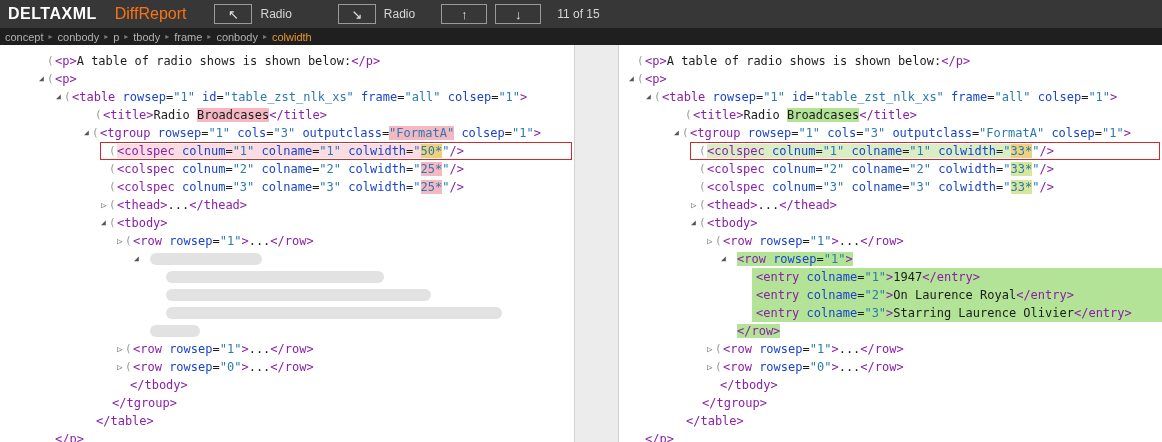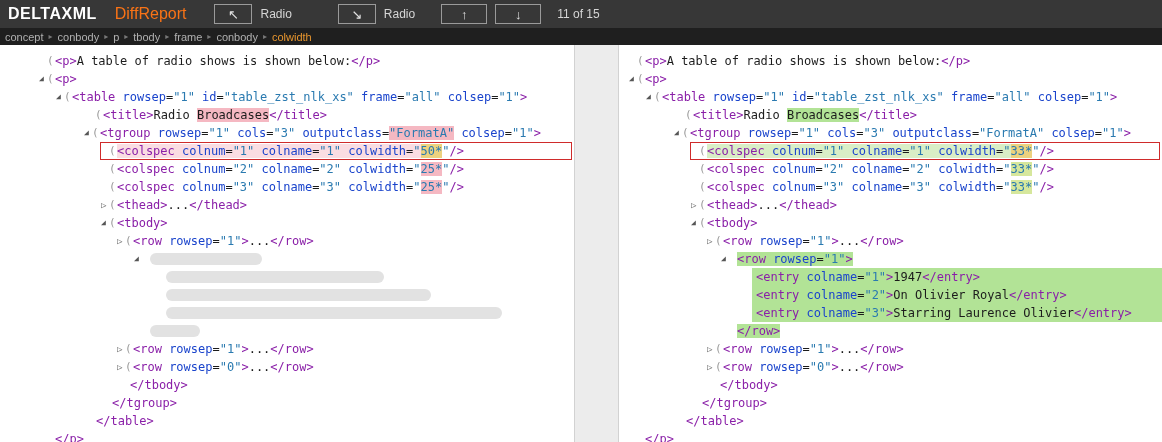--- a/index.html
+++ b/index.html
@@ -255,21 +255,21 @@
       <div class="code-line">
         <span class="mark exp" style="left: 102px;">◢</span>
         <span class="code" style="left: 118px;"><span class="tk-g bg-add">&lt;row</span><span class="tk-t bg-add"> </span><span class="tk-a bg-add">rowsep</span><span class="tk-t bg-add">=</span><span class="tk-v bg-add">"1"</span><span class="tk-g bg-add">&gt;</span></span>
       </div>
       <div class="code-line">
         <div class="full-add" style="left: 133px;"></div>
         <span class="code" style="left: 137px;"><span class="tk-g">&lt;entry</span><span class="tk-t"> </span><span class="tk-a">colname</span><span class="tk-t">=</span><span class="tk-v">"1"</span><span class="tk-g">&gt;</span><span class="tk-t">1947</span><span class="tk-g">&lt;/entry&gt;</span></span>
       </div>
       <div class="code-line">
         <div class="full-add" style="left: 133px;"></div>
-        <span class="code" style="left: 137px;"><span class="tk-g">&lt;entry</span><span class="tk-t"> </span><span class="tk-a">colname</span><span class="tk-t">=</span><span class="tk-v">"2"</span><span class="tk-g">&gt;</span><span class="tk-t">On Olivier Royal</span><span class="tk-g">&lt;/entry&gt;</span></span>
+        <span class="code" style="left: 137px;"><span class="tk-g">&lt;entry</span><span class="tk-t"> </span><span class="tk-a">colname</span><span class="tk-t">=</span><span class="tk-v">"2"</span><span class="tk-g">&gt;</span><span class="tk-t">On Laurence Royal</span><span class="tk-g">&lt;/entry&gt;</span></span>
       </div>
       <div class="code-line">
         <div class="full-add" style="left: 133px;"></div>
         <span class="code" style="left: 137px;"><span class="tk-g">&lt;entry</span><span class="tk-t"> </span><span class="tk-a">colname</span><span class="tk-t">=</span><span class="tk-v">"3"</span><span class="tk-g">&gt;</span><span class="tk-t">Starring Laurence Olivier</span><span class="tk-g">&lt;/entry&gt;</span></span>
       </div>
       <div class="code-line">
         <span class="code" style="left: 118px;"><span class="tk-g bg-add">&lt;/row&gt;</span></span>
       </div>
       <div class="code-line">
         <span class="mark col" style="left: 88px;">▷</span>

